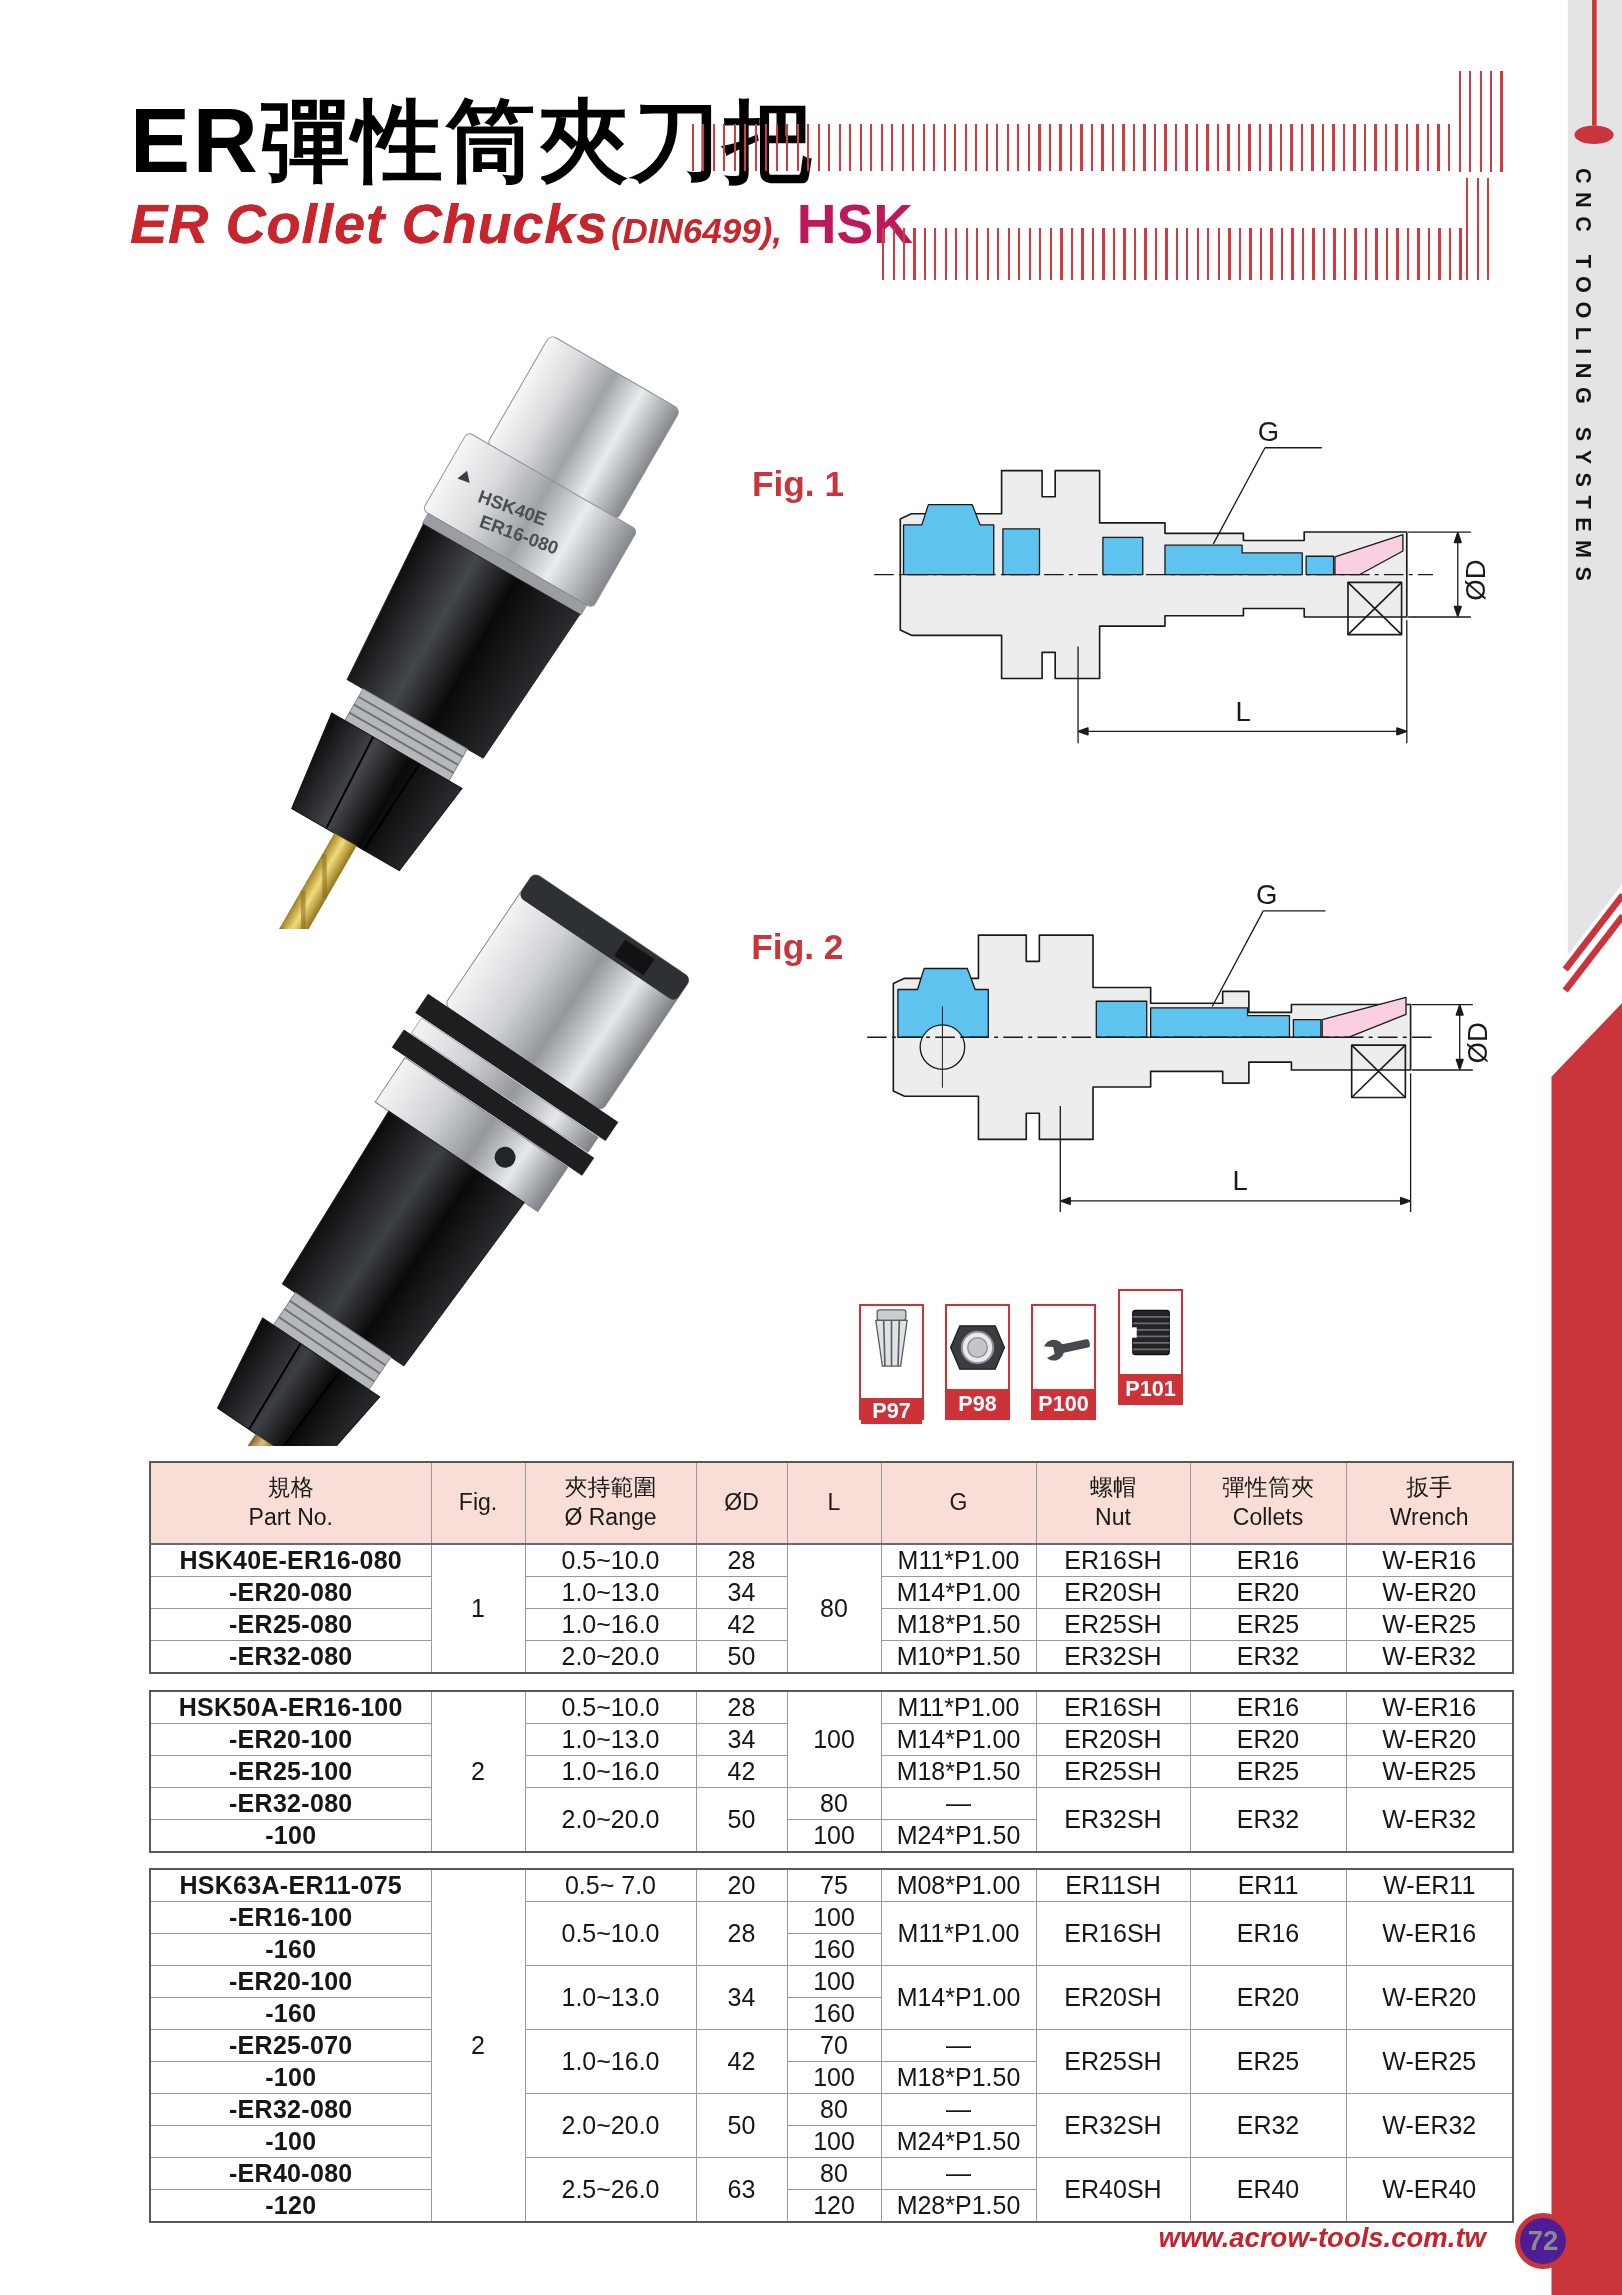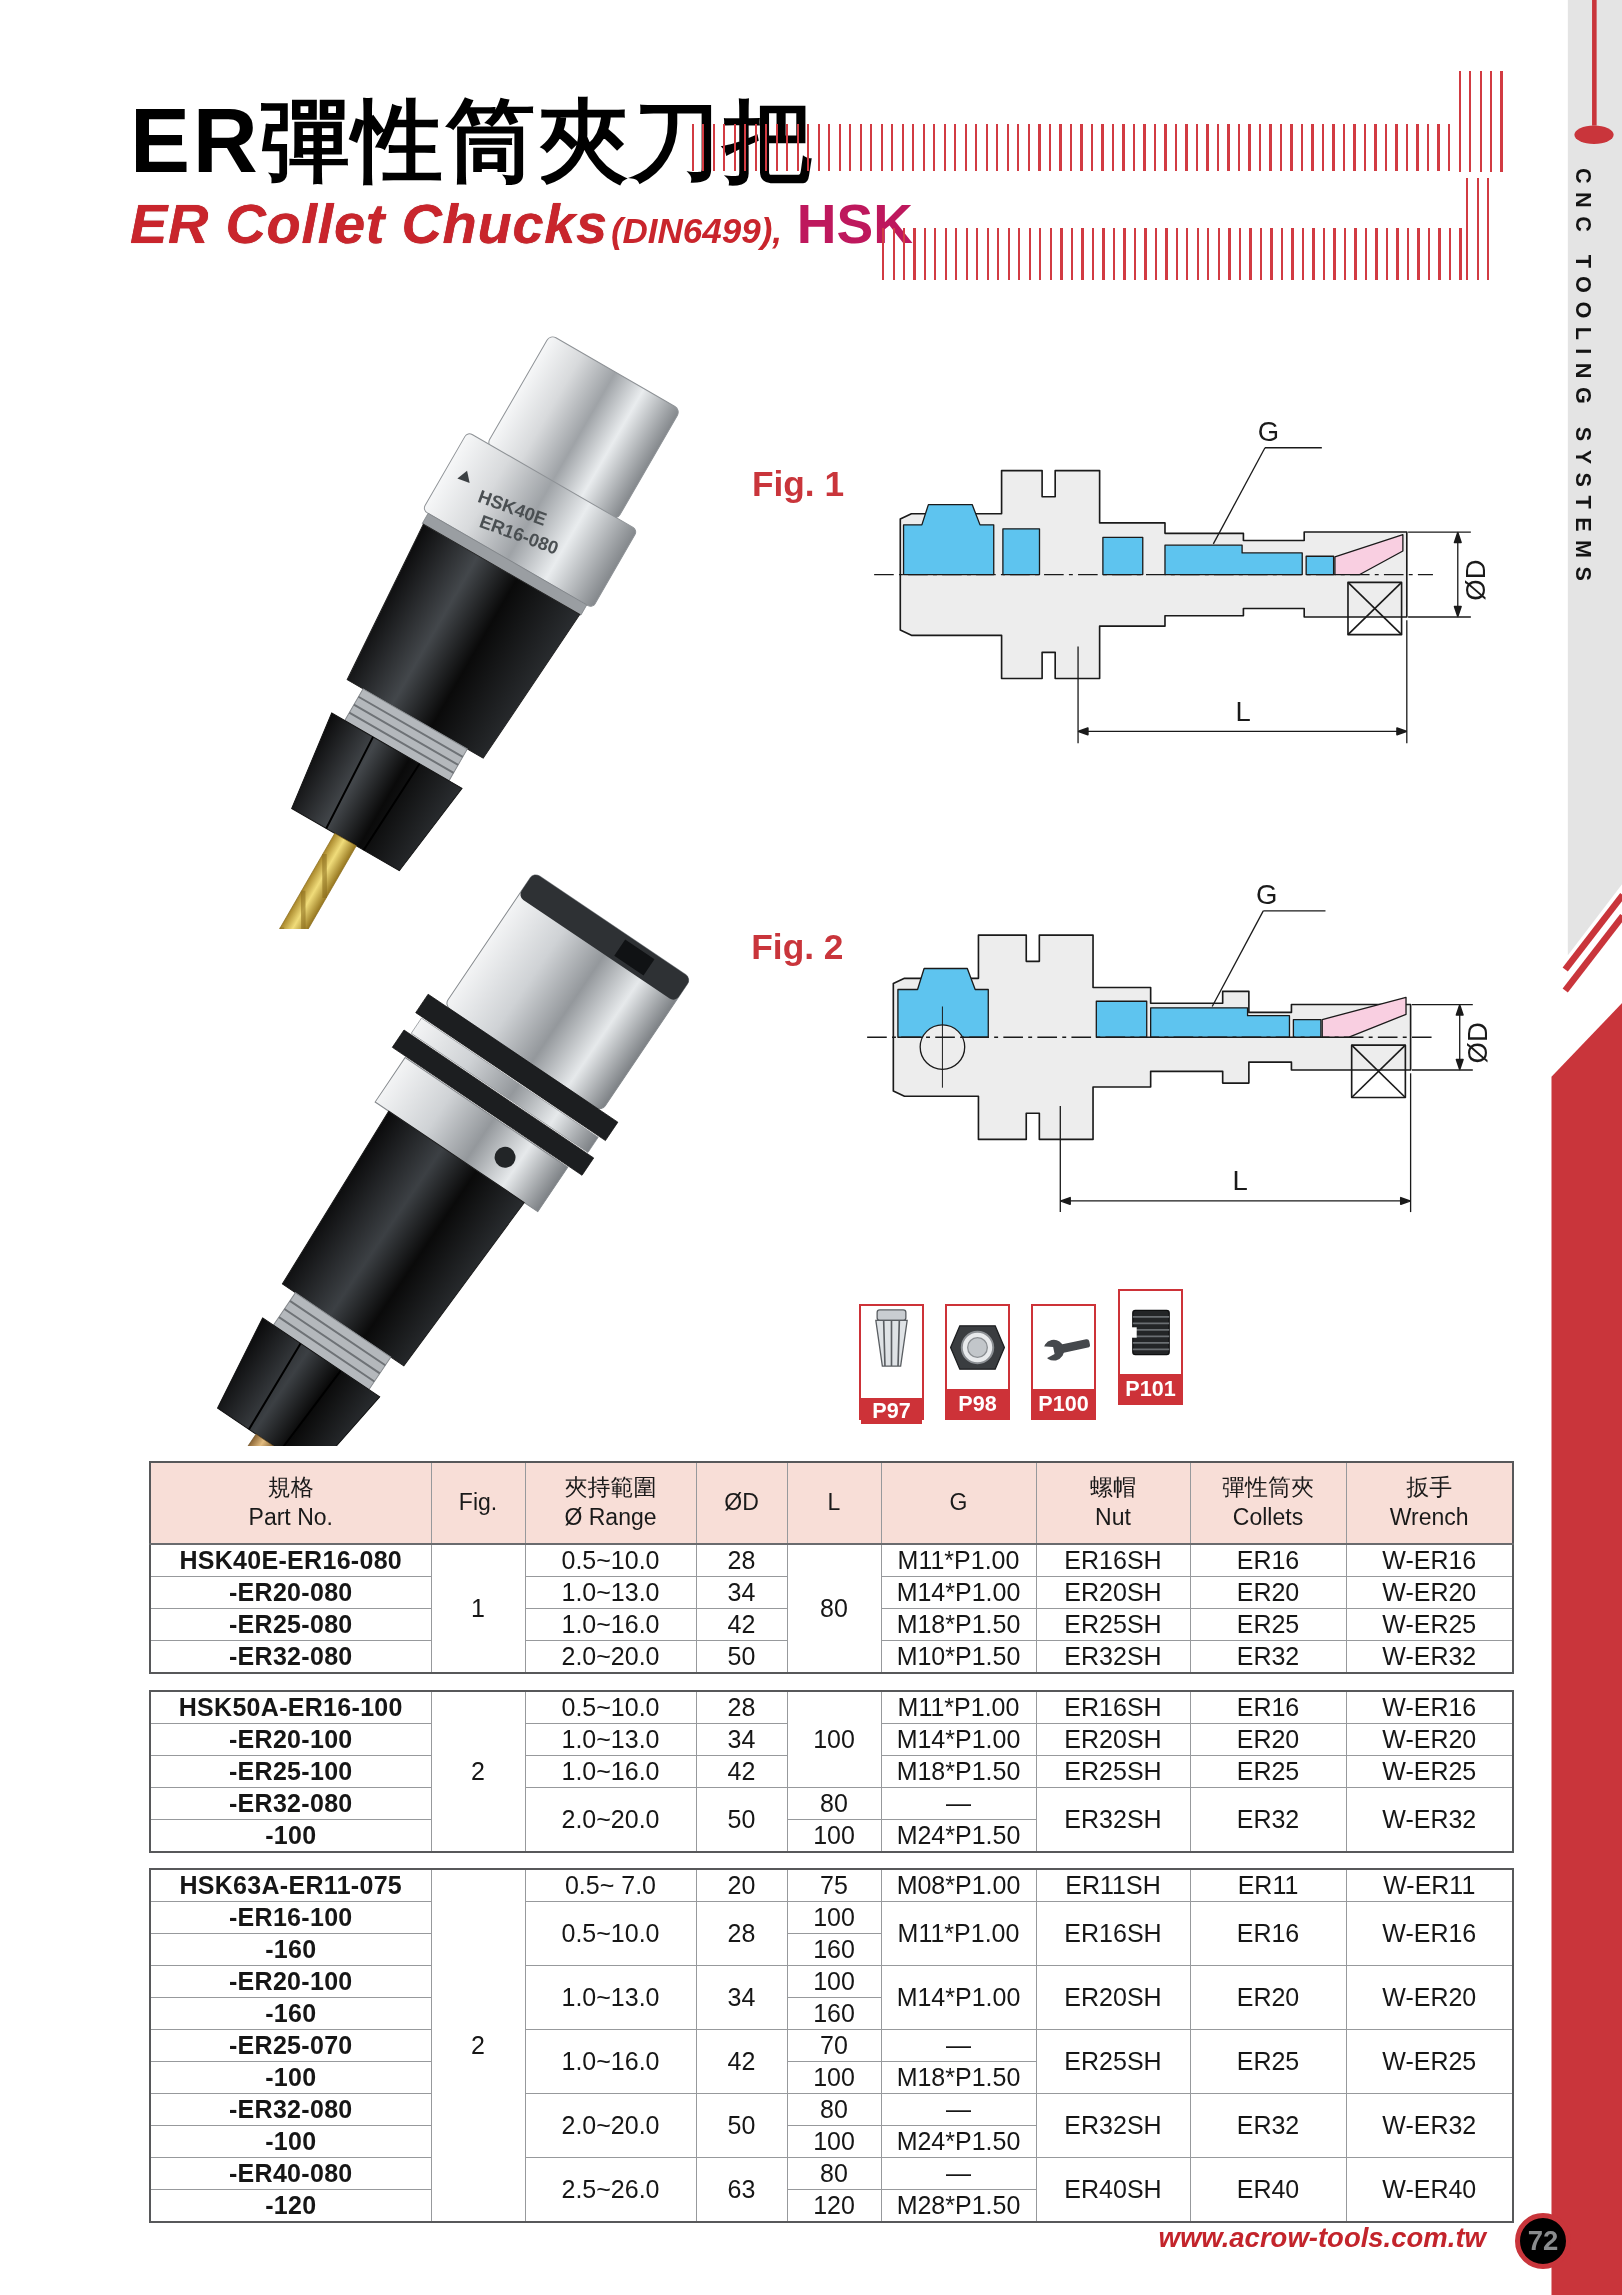--- a/index.html
+++ b/index.html
@@ -18,21 +18,21 @@
                 text-shadow:0 0 0.7px #8f1d22; letter-spacing:0.7px;text-align:center;}
   .subtitle-din{font-size:35px;font-weight:900;font-style:italic;color:#c9252c;}
   .subtitle-hsk{font-size:55px;font-weight:900;color:#be185d;margin-left:11.8px;}
   .hatch-2{left:882px;top:228px;width:581px;height:52px;}
   .hatch-2-tall{left:1466px;top:178px;width:30px;height:102px;}
 
   
   .sidebar-svg{left:1531px;top:0;}
   .sidebar-text{left:1570px;top:168px;writing-mode:vertical-rl;text-orientation:mixed;
                 font-size:21.6px;font-weight:bold;letter-spacing:8.5px;color:#141414;}
-  .page-circle{left:1515px;top:2213px;width:46px;height:46px;border-radius:50%;background:#000000;
+  .page-circle{left:1515px;top:2213px;width:46px;height:46px;border-radius:50%;background:#4c1d95;
                border:5.2px solid #c9353b;display:flex;align-items:center;justify-content:center;
                font-size:27.5px;font-weight:bold;color:#8a8c8e;z-index:6;}
   .footer-url{left:982px;top:2222px;width:504px;text-align:right;font-size:27.5px;font-weight:bold;
               font-style:italic;color:#c3242b;}
 
   
   .fig-label{fill:#c9353b;font-size:54px;font-weight:bold;font-family:"Liberation Sans",sans-serif;}
   .dim-text{fill:#1a1a1a;font-size:42px;font-family:"Liberation Sans",sans-serif;}
   .fig-svg text{font-family:"Liberation Sans",sans-serif;}
 

